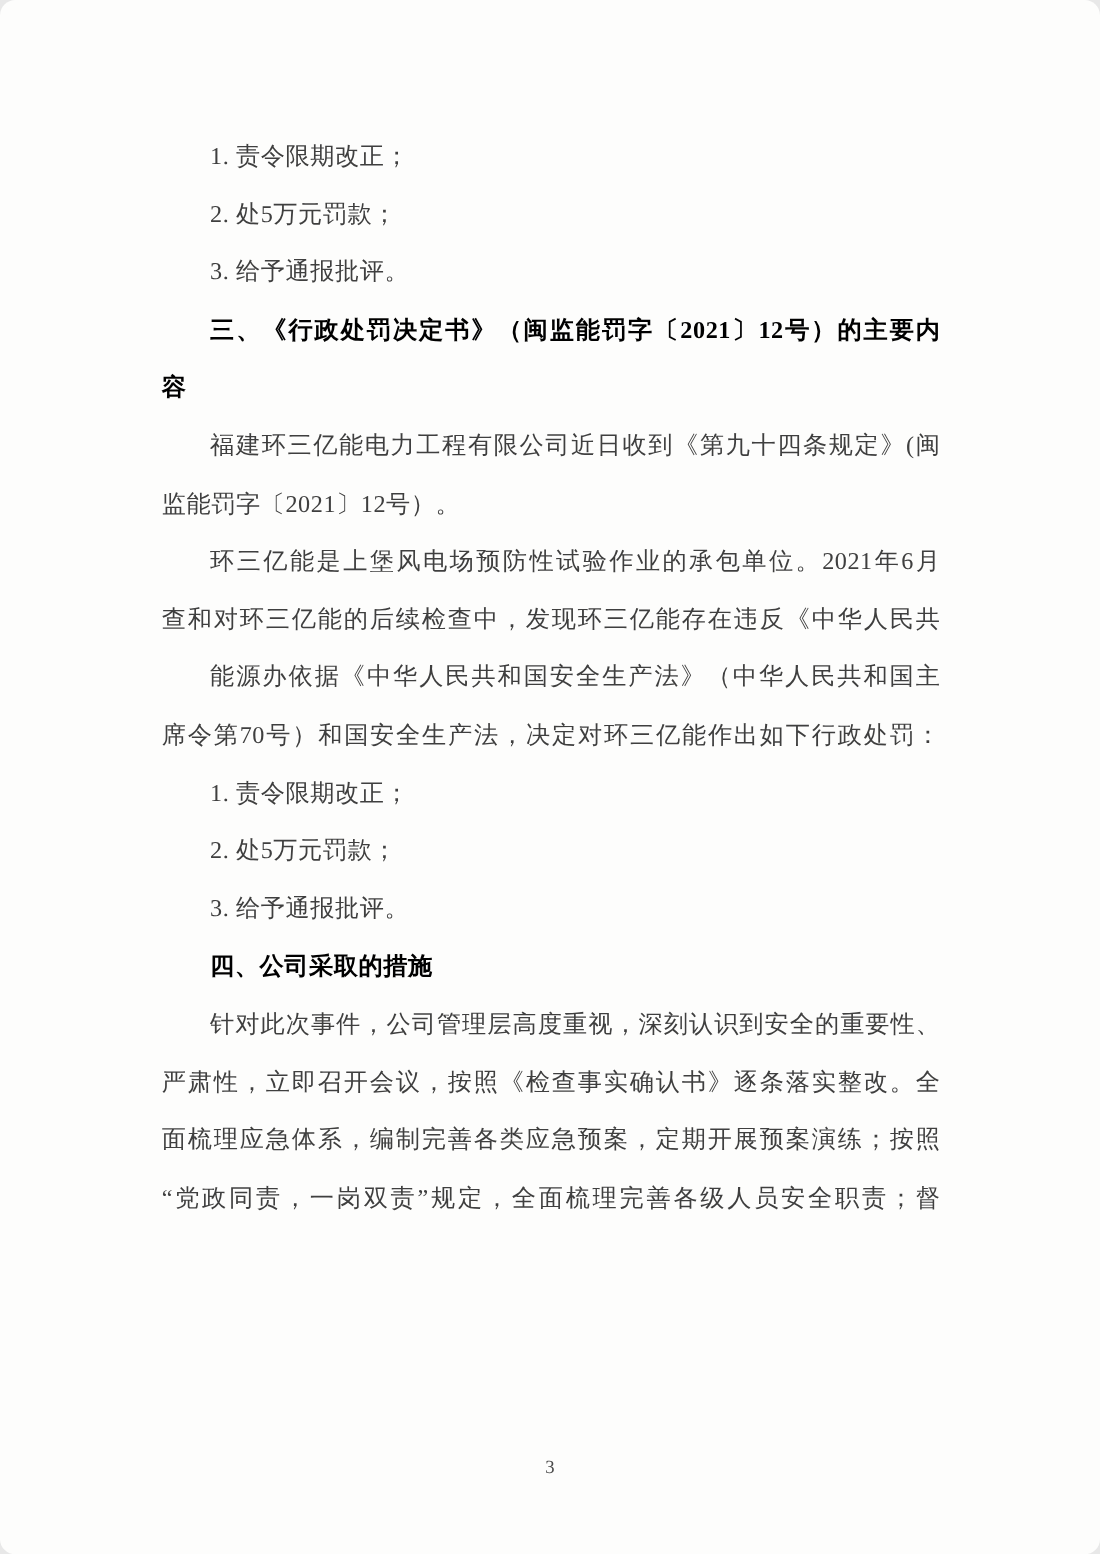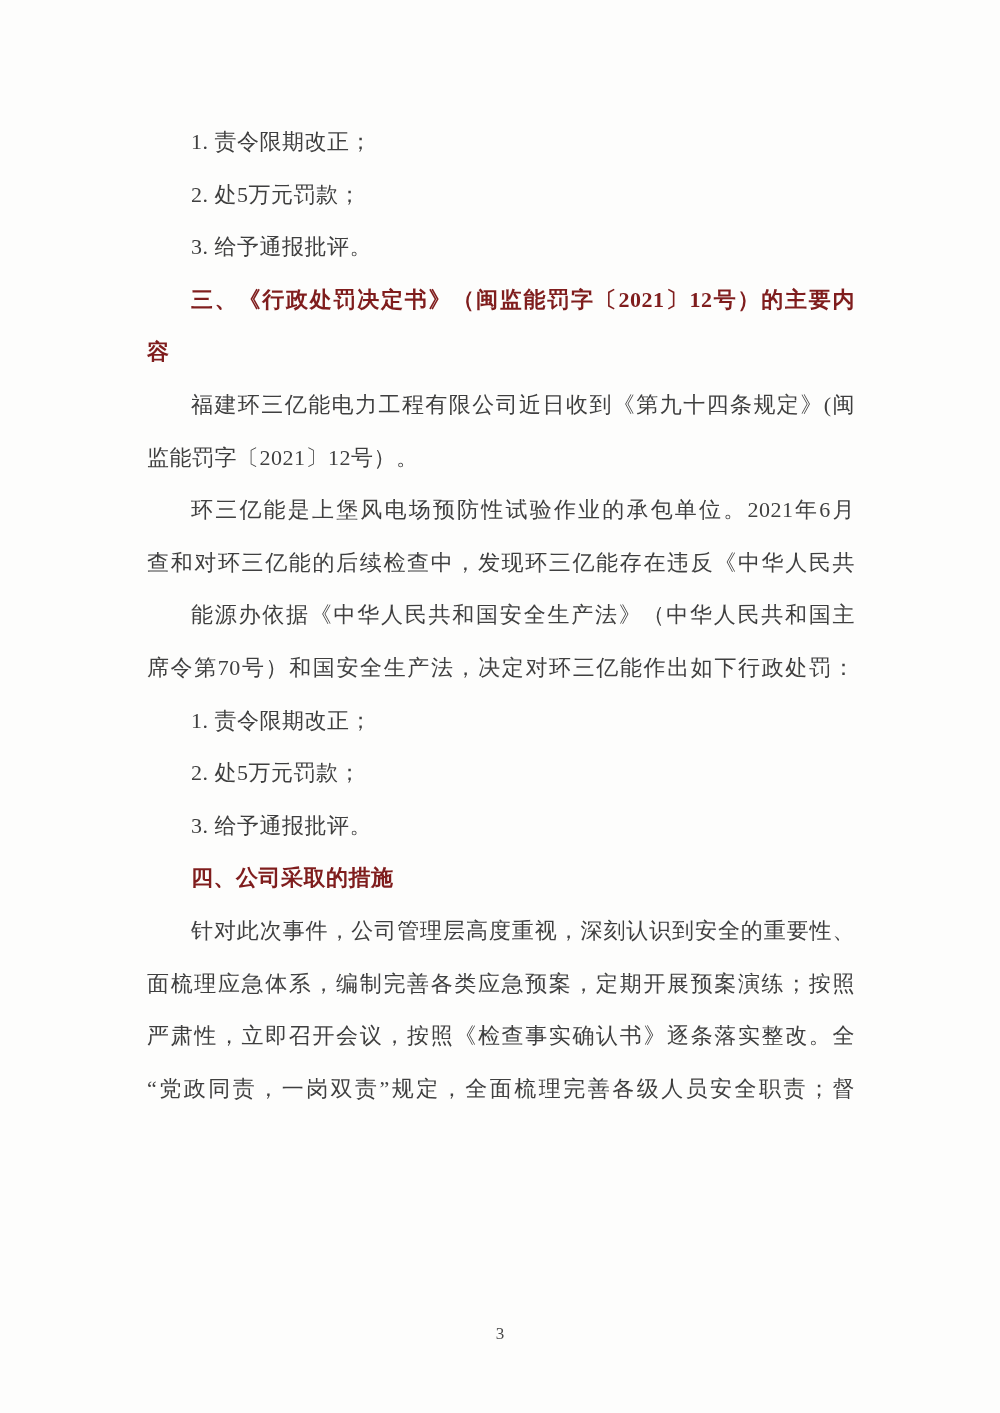--- a/index.html
+++ b/index.html
@@ -8,20 +8,21 @@
     background: #e8e8e8;
   }
   .page {
     position: relative;
     width: 1000px;
     height: 1413px;
     margin: 0 auto;
     background: #fdfdfc;
     overflow: hidden;
     font-family: "Liberation Serif", "DejaVu Serif", serif;
+    border-radius: 14px;
   }
   .content {
     position: absolute;
     left: 147px;
     top: 116px;
     width: 708px;
     font-size: 22px;
     color: #3f3f3f;
   }
   .line {
@@ -34,21 +35,21 @@
   }
   .left {
     text-align: left;
     text-align-last: left;
   }
   .indent {
     text-indent: 2em;
   }
   .bold {
     font-weight: 700;
-    color: #7f1d1d;
+    color: #000000;
   }
   .pagenum {
     position: absolute;
     top: 1314px;
     left: 0;
     width: 100%;
     height: 40px;
     line-height: 40px;
     text-align: center;
     font-size: 17px;
@@ -78,20 +79,20 @@
     <div class="line indent">能源办依据《中华人民共和国安全生产法》（中华人民共和国主</div>
     <div class="line">席令第70号）和国安全生产法，决定对环三亿能作出如下行政处罚：</div>
 
     <div class="line left indent">1. 责令限期改正；</div>
     <div class="line left indent">2. 处5万元罚款；</div>
     <div class="line left indent">3. 给予通报批评。</div>
 
     <div class="line left indent bold">四、公司采取的措施</div>
 
     <div class="line indent">针对此次事件，公司管理层高度重视，深刻认识到安全的重要性、</div>
+    <div class="line">严肃性，立即召开会议，按照《检查事实确认书》逐条落实整改。全</div>
     <div class="line">面梳理应急体系，编制完善各类应急预案，定期开展预案演练；按照</div>
-    <div class="line">严肃性，立即召开会议，按照《检查事实确认书》逐条落实整改。全</div>
     <div class="line">“党政同责，一岗双责”规定，全面梳理完善各级人员安全职责；督</div>
 
   </div>
 
   <div class="pagenum">3</div>
 </div>
 
 </body></html>

